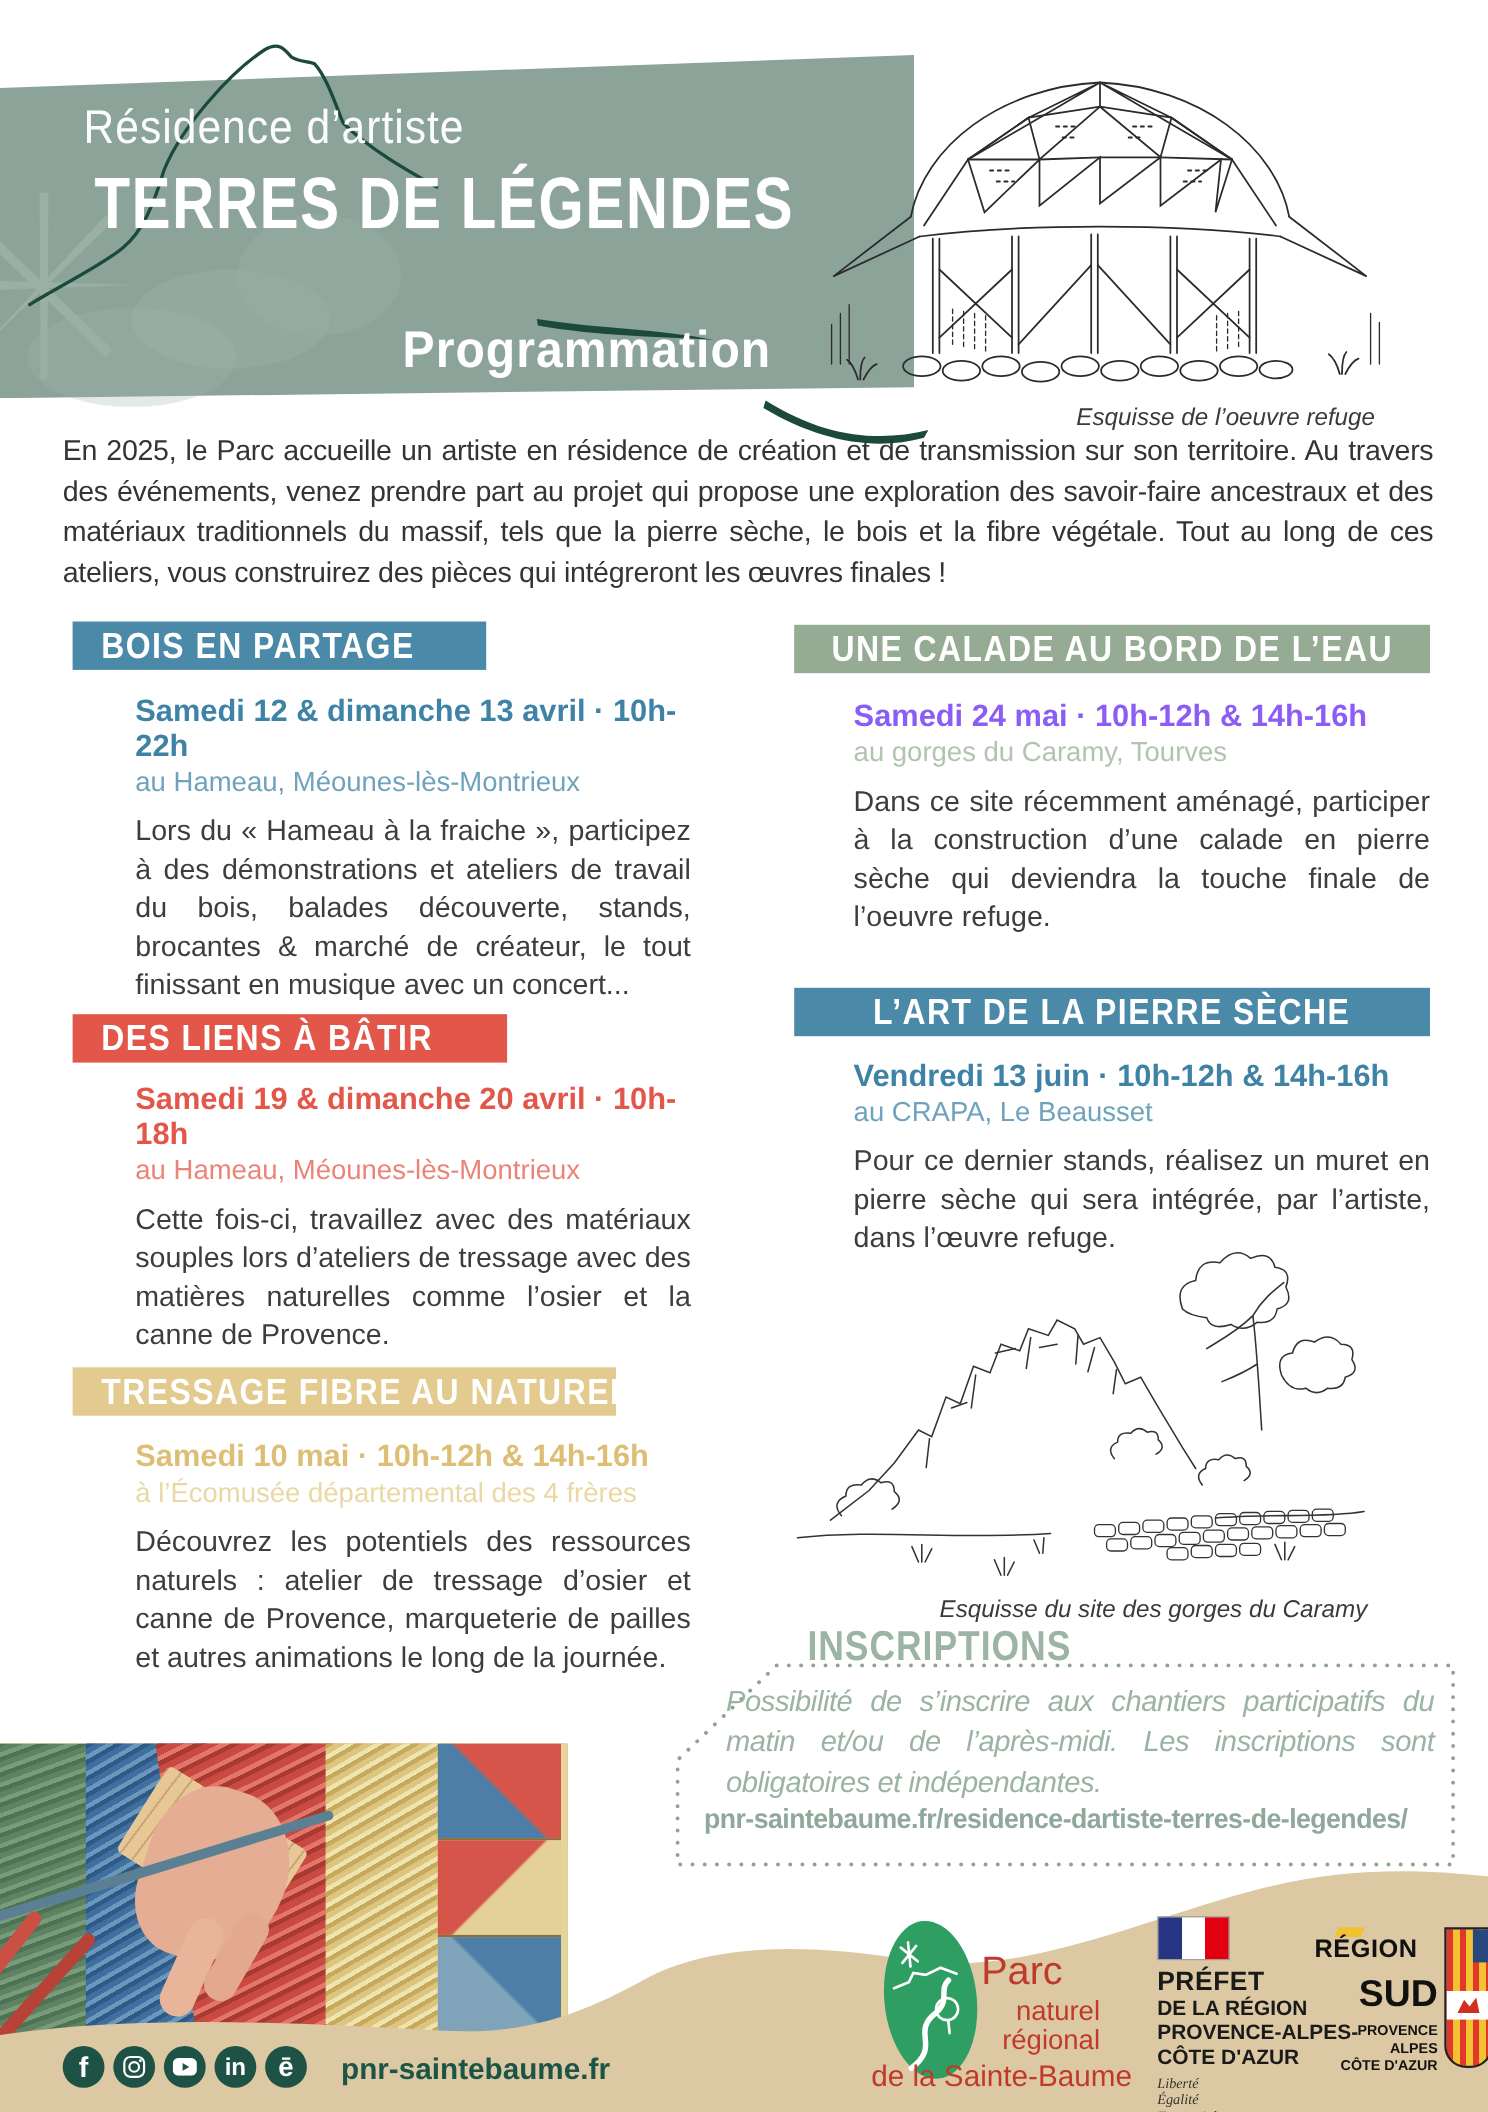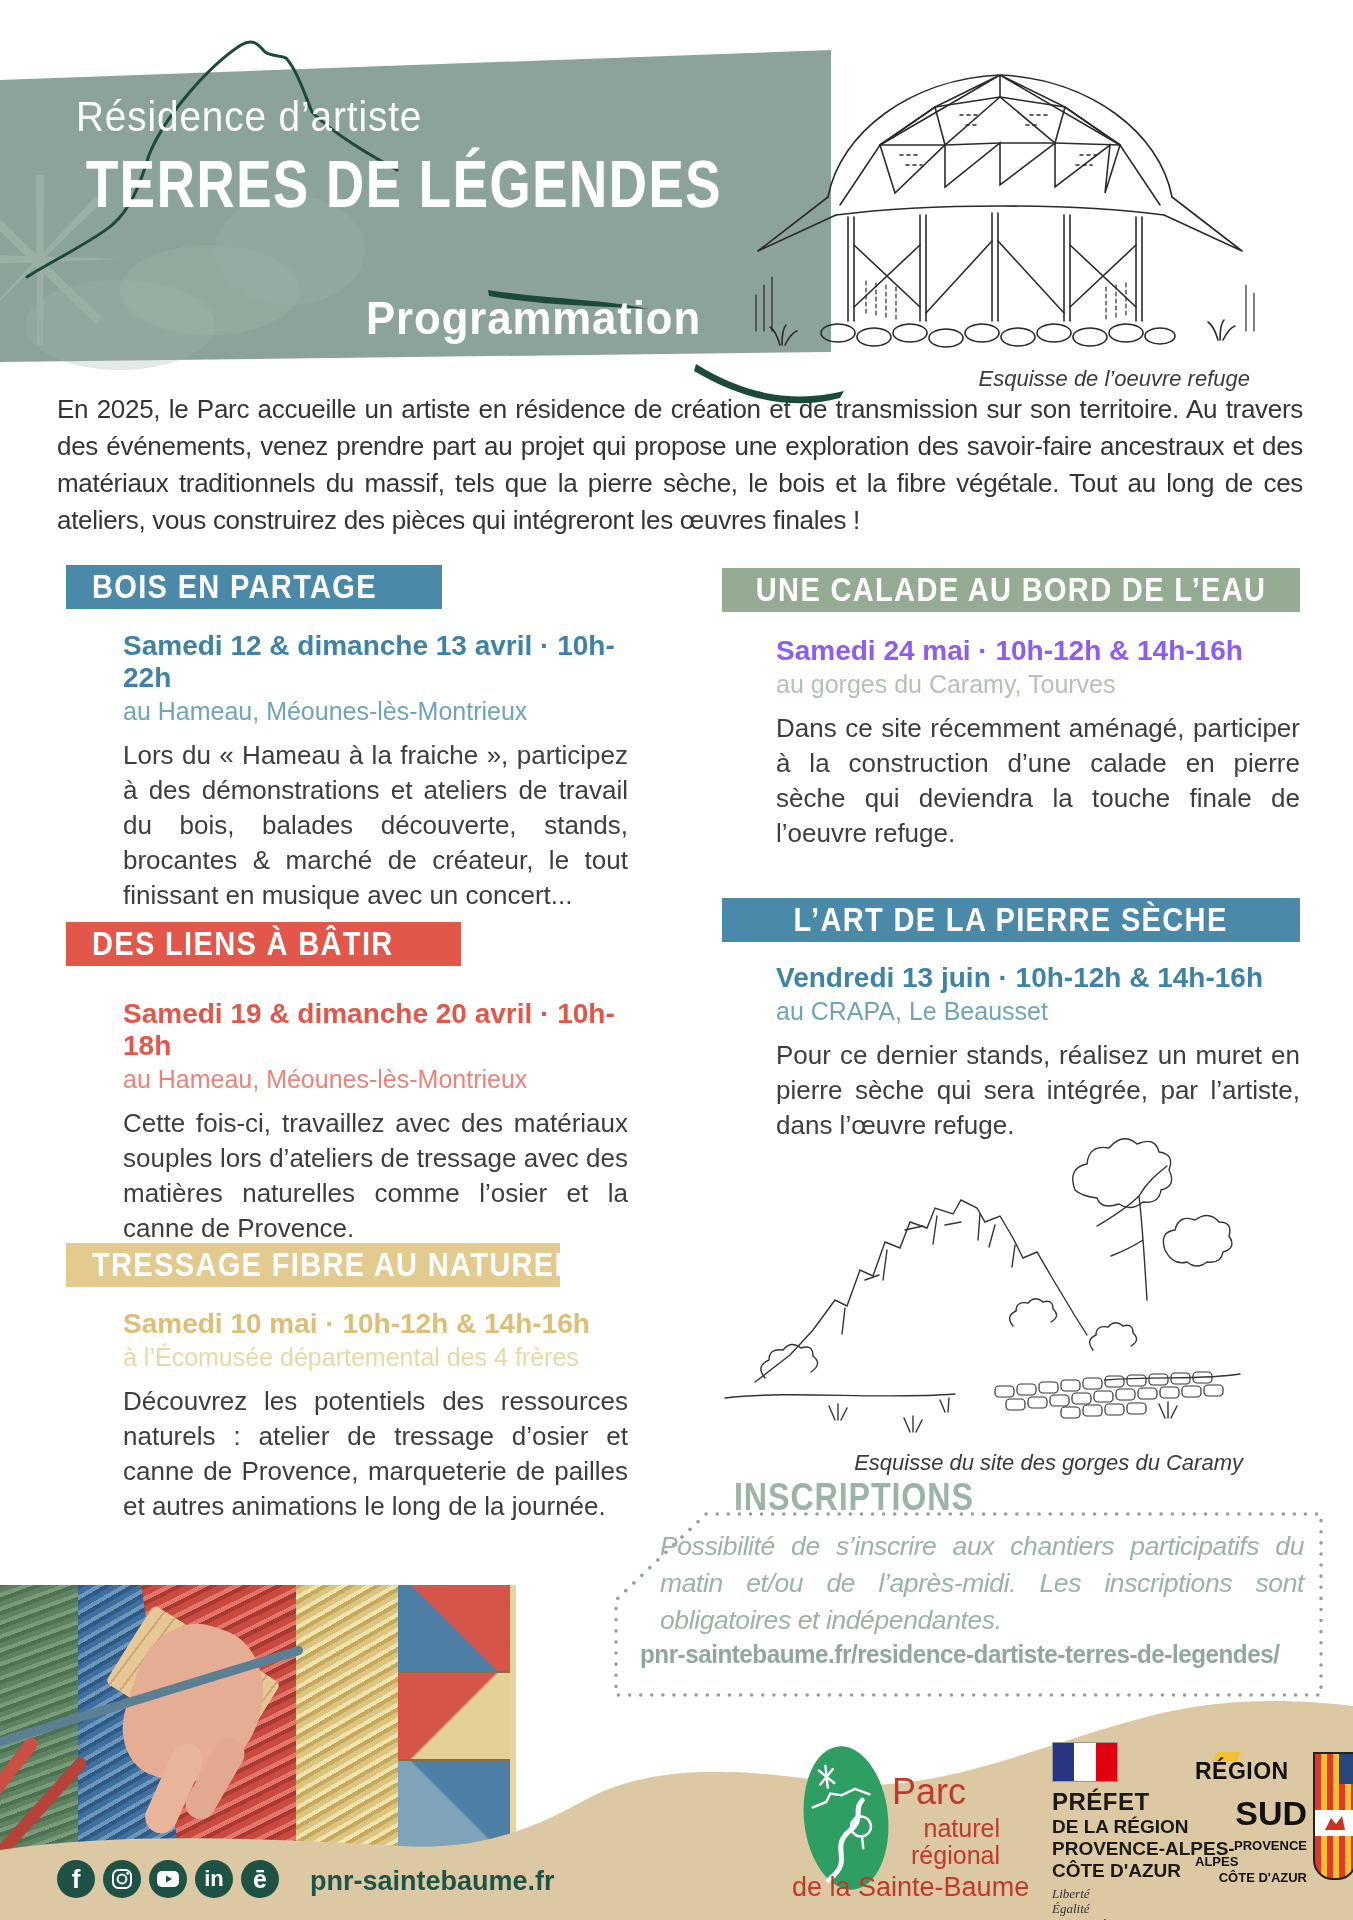--- a/index.html
+++ b/index.html
@@ -37,21 +37,21 @@
   .ev .date{font-size:28px;font-weight:700;}
   .ev .loc{font-size:25px;margin-top:3px;}
   .ev .desc{font-size:26px;line-height:35px;text-align:justify;color:#3d3d3d;margin-top:12px;}
 
   .c-teal .bar{background:#4A8AA8;} .c-teal .date{color:#3E82A6;} .c-teal .loc{color:#6FA3BD;}
   .c-red  .bar{background:#E25749;} .c-red  .date{color:#E25749;} .c-red  .loc{color:#EC8378;}
   .c-tan  .bar{background:#E3CA8E;} .c-tan  .date{color:#DDBE74;} .c-tan  .loc{color:#EAD8A4;}
   .c-sage .bar{background:#95AB93;} .c-sage .date{color:#8b5cf6;} .c-sage .loc{color:#B2C4B0;}
 
   #ev-bois{left:66px;top:565px;width:562px;}     #ev-bois .date{margin-top:21px;}
-  #ev-liens{left:66px;top:922px;width:562px;}    #ev-liens .date{margin-top:32px;}
+  #ev-liens{left:66px;top:922px;width:562px;}    #ev-liens .date{margin-top:17px;}
   #ev-tressage{left:66px;top:1243px;width:562px;}#ev-tressage .date{margin-top:21px;}
   #ev-tressage .bar{width:494px;}
   #ev-calade{left:722px;top:568px;width:578px;}  #ev-calade .date{margin-top:23px;}
   #ev-pierre{left:722px;top:898px;width:578px;}  #ev-pierre .date{margin-top:20px;}
 
   
   .insc-title{left:734px;top:1476px;font-size:38px;font-weight:600;color:#9CB4A3;letter-spacing:1px;
               transform:scaleX(.85);transform-origin:left center;}
   .insc-body{left:660px;top:1528px;width:644px;font-size:26.5px;line-height:37px;font-style:italic;
              color:#9BB3A3;text-align:justify;letter-spacing:-0.4px;}
@@ -108,21 +108,21 @@
   .pf4{left:0;top:118px;font-size:19px;font-weight:700;}
   .motto{font-family:"Liberation Serif",serif;font-style:italic;font-size:13px;color:#333;}
   .pm1{left:0;top:144px;} .pm2{left:0;top:159px;} .pm3{left:0;top:174px;}
 
   .region{left:1195px;top:1750px;width:158px;color:#111;}
   .region>div{position:absolute;}
   .rg-wedge{left:20px;top:2px;width:24px;height:9px;background:#F2C230;transform:skewX(-25deg);}
   .rg1{left:0;top:8px;font-size:23px;font-weight:800;letter-spacing:.5px;}
   .rg2{left:0;top:44px;width:112px;text-align:right;font-size:34px;font-weight:800;}
   .rg3{left:0;top:88px;width:112px;text-align:right;font-size:13px;font-weight:600;}
-  .rg4{left:0;top:104px;width:112px;font-size:13px;font-weight:600;}
+  .rg4{left:0;top:104px;width:112px;text-align:right;font-size:13px;font-weight:600;}
   .rg5{left:0;top:120px;width:112px;text-align:right;font-size:13px;font-weight:600;}
   .shield{left:118px;top:2px;width:40px;height:124px;border:2px solid #222;border-radius:0 0 20px 20px;
           background:repeating-linear-gradient(90deg,#E2372B 0 6px,#F2C230 6px 12px);overflow:hidden;}
   .shield .band{position:absolute;left:0;top:56px;width:100%;height:26px;background:#fff;}
   .shield .blue{position:absolute;right:0;top:0;width:16px;height:30px;background:#27477e;}
 </style>
 </head>
 <body>
 
 <div class="page">

